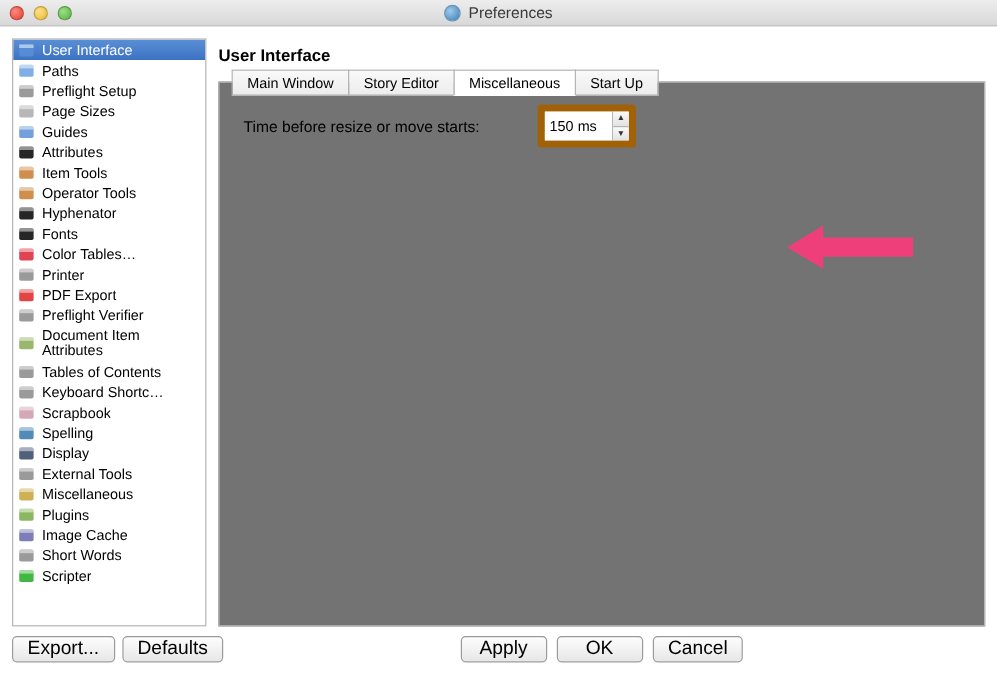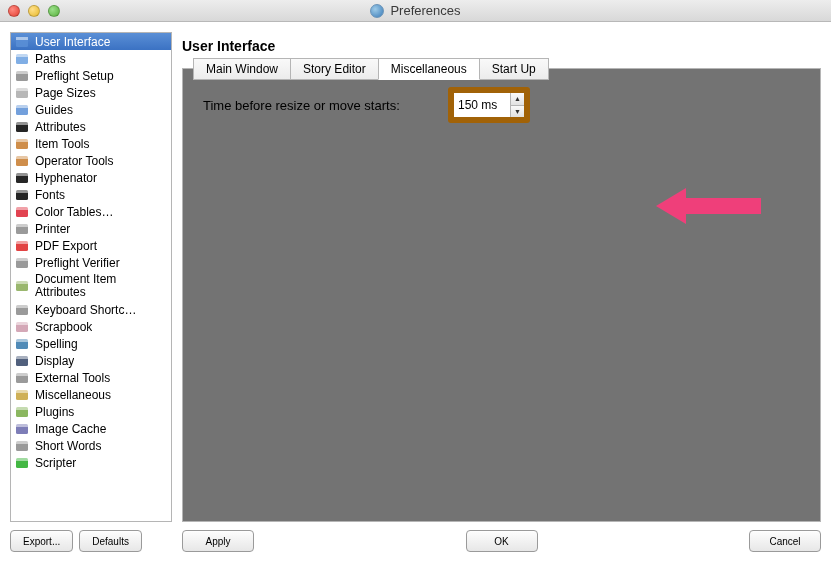--- a/index.html
+++ b/index.html
@@ -70,21 +70,21 @@
   }
   .side-label { overflow: hidden; text-overflow: ellipsis; }
   .sidebar-buttons {
     display: flex; gap: 6px; margin-top: 8px;
   }
   .btn {
     height: 22px;
     background: linear-gradient(#fdfdfd, #e7e7e7);
     border: 1px solid #9a9a9a;
     border-radius: 4px;
-    font-size: 10px;
+    font-size: 16px;
     padding: 0 12px;
     cursor: default;
     box-shadow: 0 1px 0 rgba(255,255,255,0.6) inset;
   }
 
   .main {
     flex: 1; position: relative; display: flex; flex-direction: column;
   }
   .page-title {
     font-weight: bold; font-size: 14px; margin: 6px 0 14px 0;
@@ -136,21 +136,21 @@
   .spin-btns { display: flex; flex-direction: column; border-left: 1px solid #b5b5b5; }
   .spin-btn {
     width: 13px; flex:1;
     background: linear-gradient(#fafafa,#e2e2e2);
     display:flex;align-items:center;justify-content:center;
     border: none; padding:0;
     font-size: 7px; line-height:1; color:#333; cursor: default;
   }
   .spin-btn + .spin-btn { border-top: 1px solid #b5b5b5; }
   .main-bottom {
-    display: flex; justify-content: space-between; gap: 24px; margin-top: 8px;
+    display: flex; justify-content: center; gap: 8px; margin-top: 8px;
   }
   .btn-wider { min-width: 72px; text-align:center; }
 
   
   .arrow {
     position: absolute;
     left: 468px; top: 114px;
     pointer-events: none;
   }
 </style>
@@ -307,20 +307,29 @@
           </span>
           <span class="side-label">Document Item Attributes</span>
         </div>
         <div class="side-item">
           <span class="side-icon">
             <svg width="14" height="14">
               <rect x="1" y="2" width="12" height="10" rx="1.5" fill="#888" opacity="0.85"></rect>
               <rect x="1" y="2" width="12" height="3" fill="rgba(255,255,255,0.5)"></rect>
             </svg>
           </span>
+          <span class="side-label">Tables of Contents</span>
+        </div>
+        <div class="side-item">
+          <span class="side-icon">
+            <svg width="14" height="14">
+              <rect x="1" y="2" width="12" height="10" rx="1.5" fill="#888" opacity="0.85"></rect>
+              <rect x="1" y="2" width="12" height="3" fill="rgba(255,255,255,0.5)"></rect>
+            </svg>
+          </span>
           <span class="side-label">Keyboard Shortc…</span>
         </div>
         <div class="side-item">
           <span class="side-icon">
             <svg width="14" height="14">
               <rect x="1" y="2" width="12" height="10" rx="1.5" fill="#c9a" opacity="0.85"></rect>
               <rect x="1" y="2" width="12" height="3" fill="rgba(255,255,255,0.5)"></rect>
             </svg>
           </span>
           <span class="side-label">Scrapbook</span>

